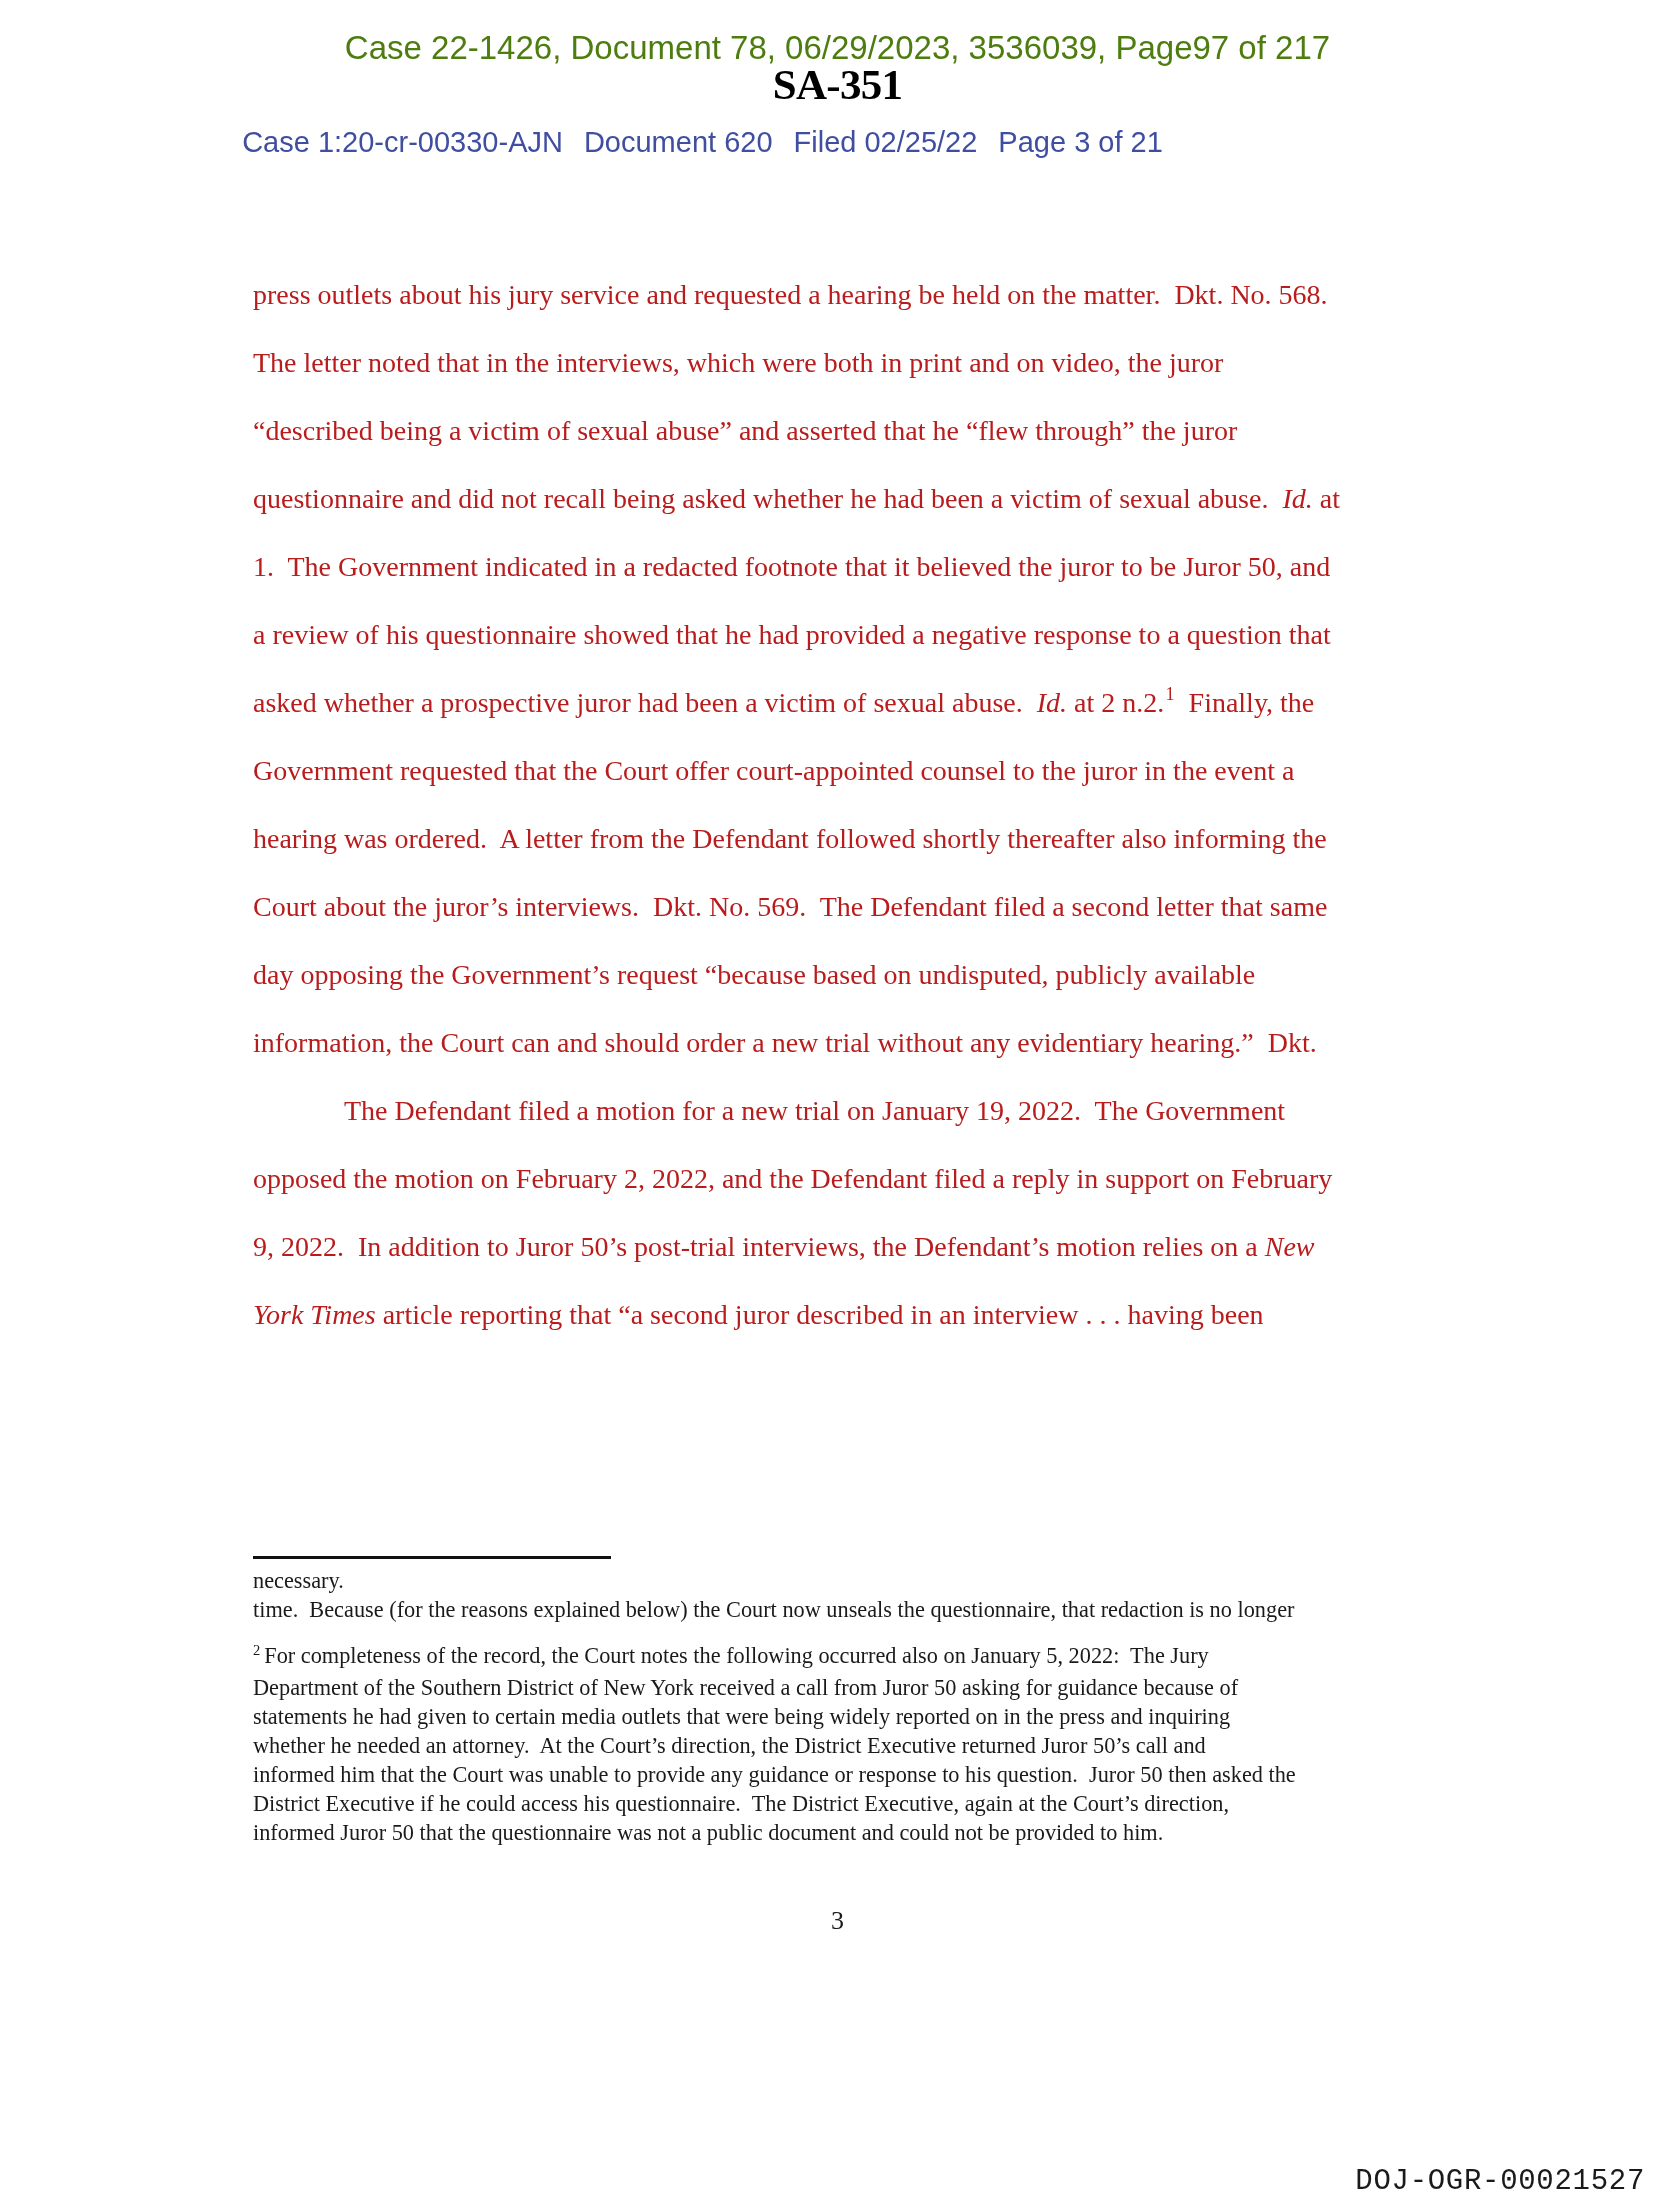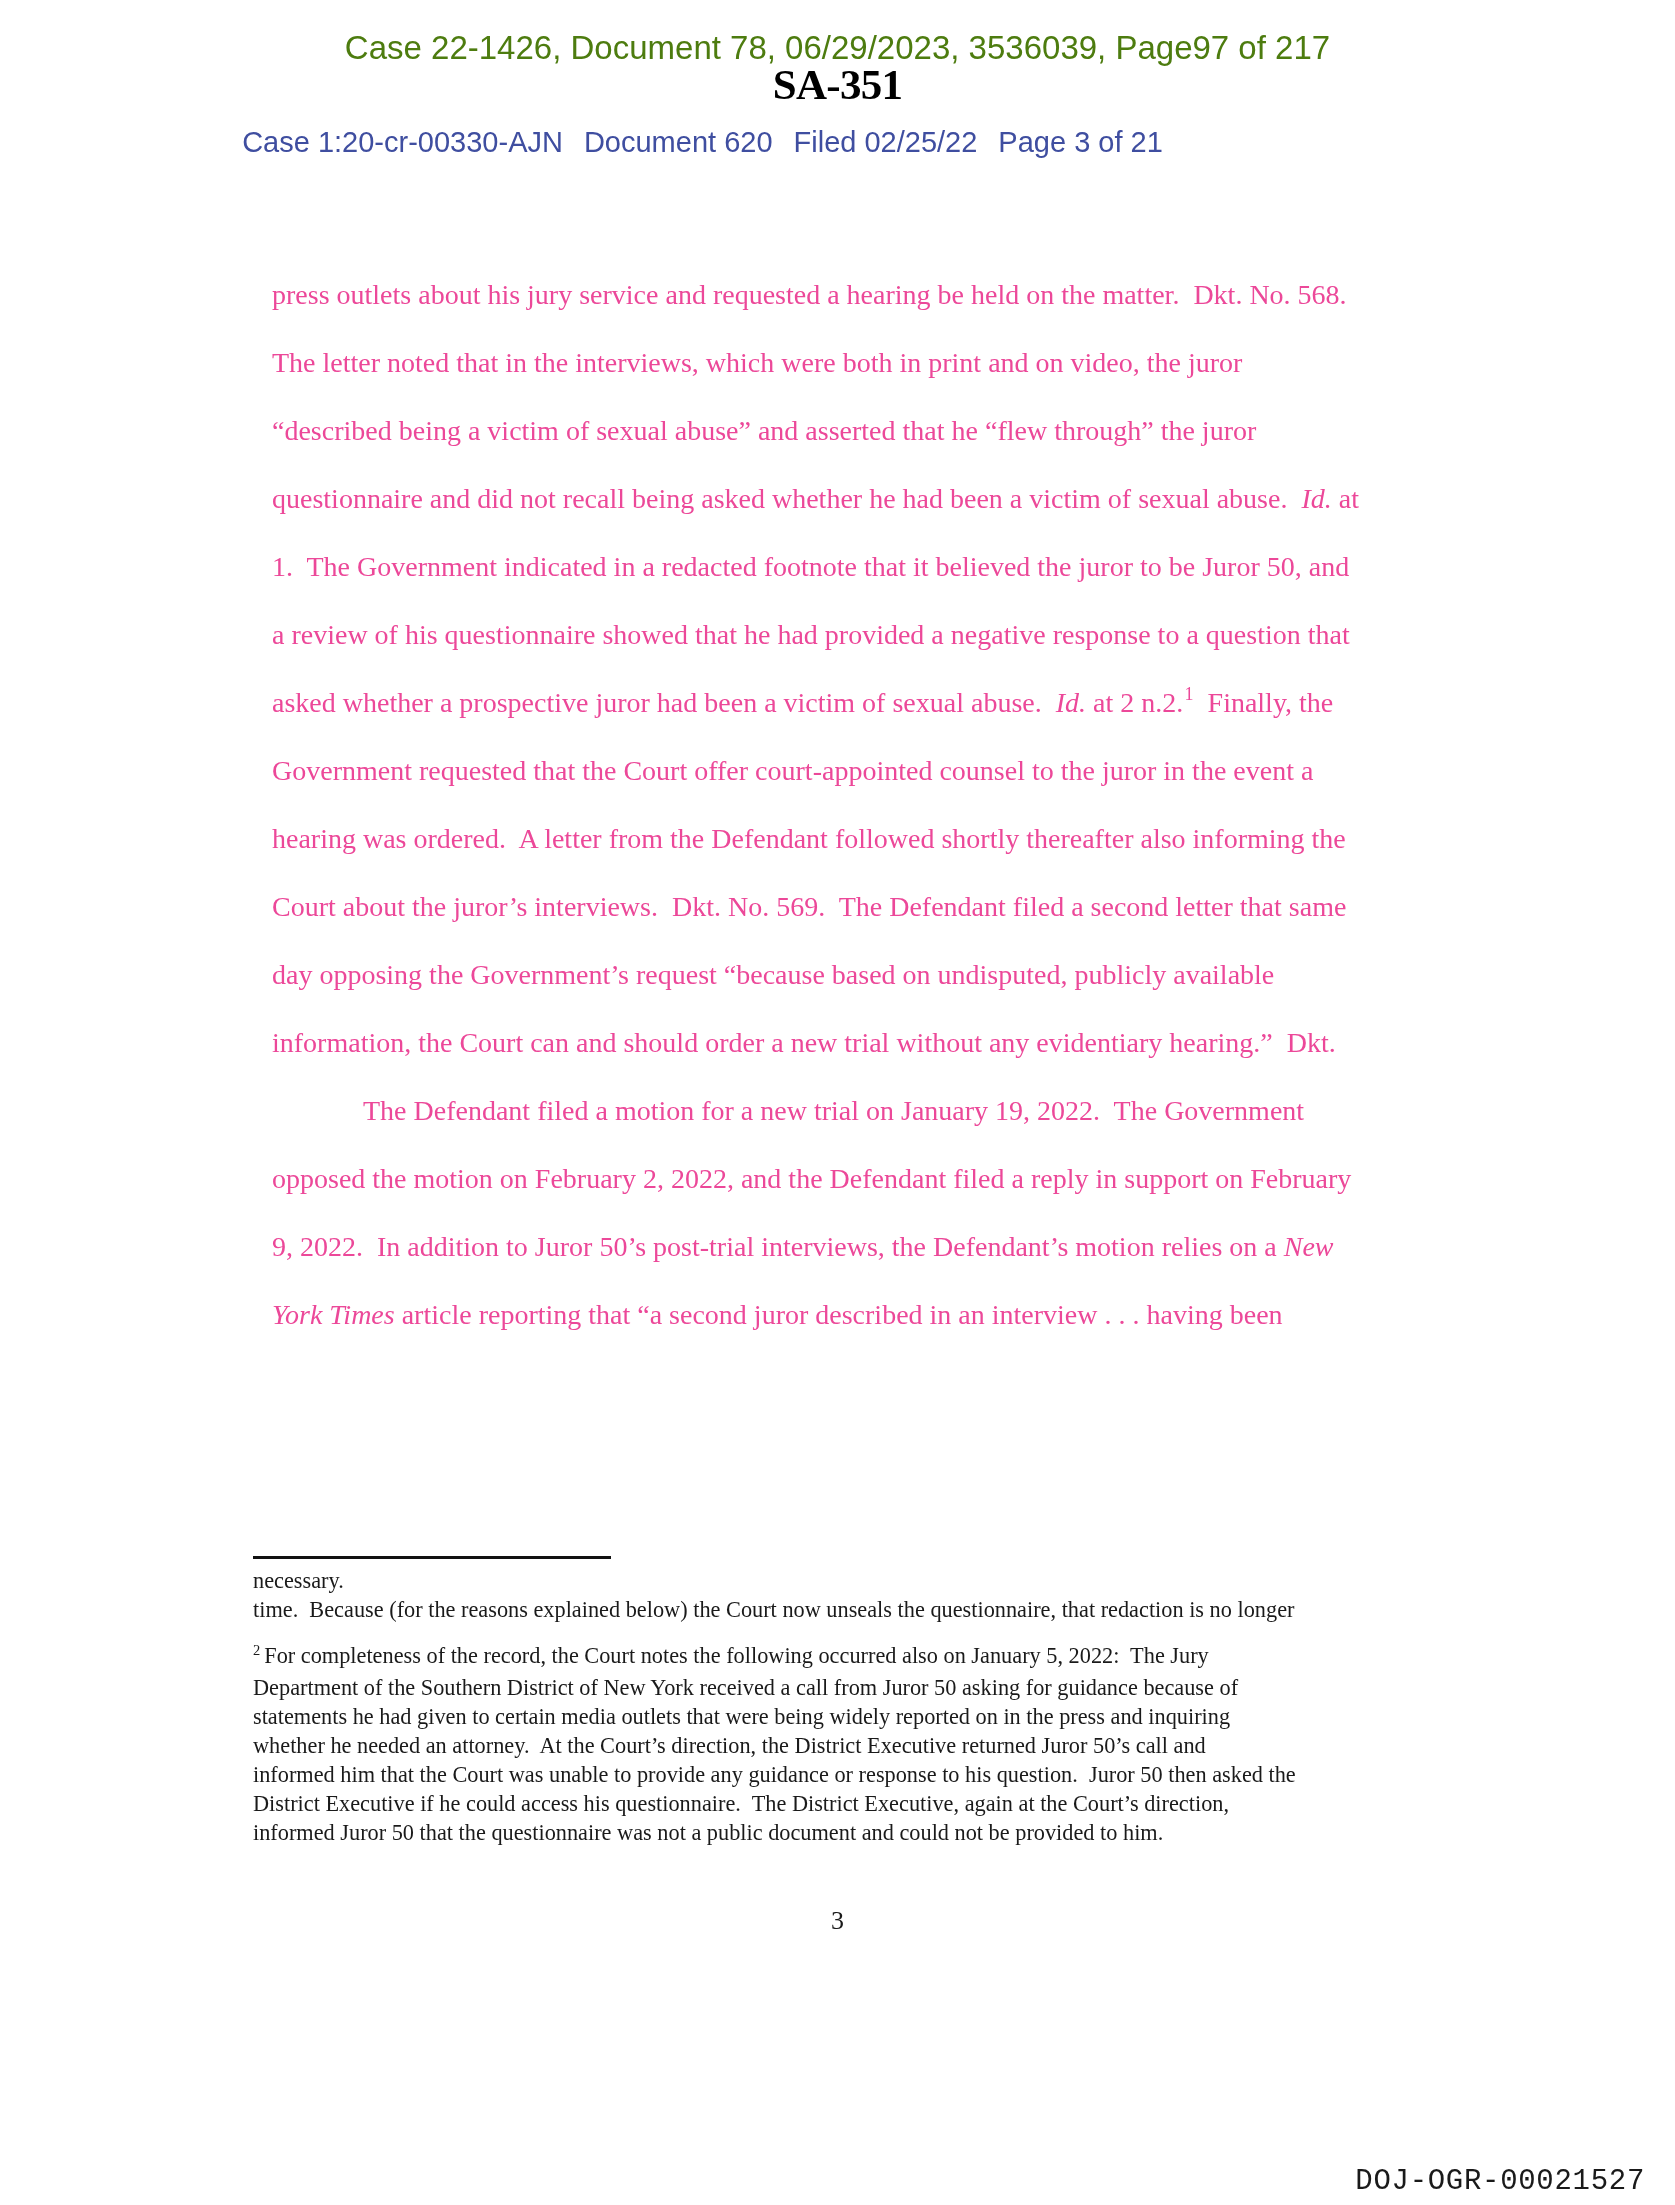--- a/index.html
+++ b/index.html
@@ -45,22 +45,21 @@
     .body-text {
       top: 275px;
       left: 253px;
       width: 1156px;
     }
     .body-line {
       height: 68px;
       line-height: 39px;
       font-size: 28px;
       white-space: nowrap;
-      color: #ec4899;
-      margin-left: 19px;
+      color: #b91c1c;
     }
     .body-line.indent { padding-left: 91px; }
     sup.fnref {
       font-size: 18px;
       vertical-align: 0;
       position: relative;
       top: -12px;
       margin-left: 1.3px;
     }
     i { font-style: italic; }

